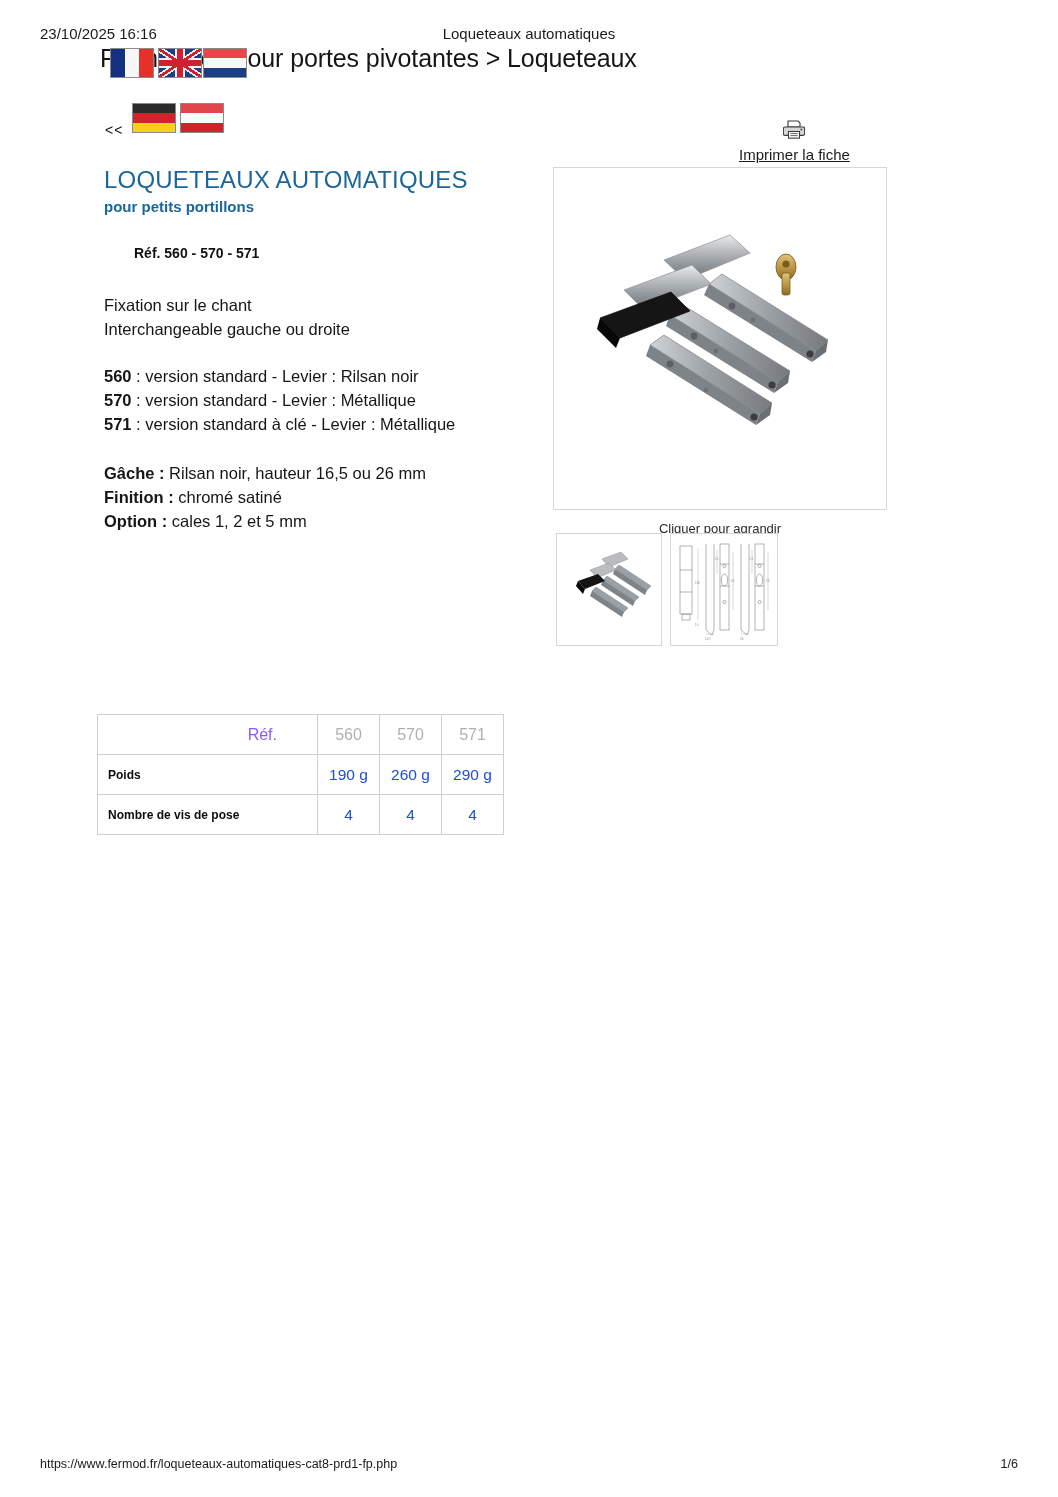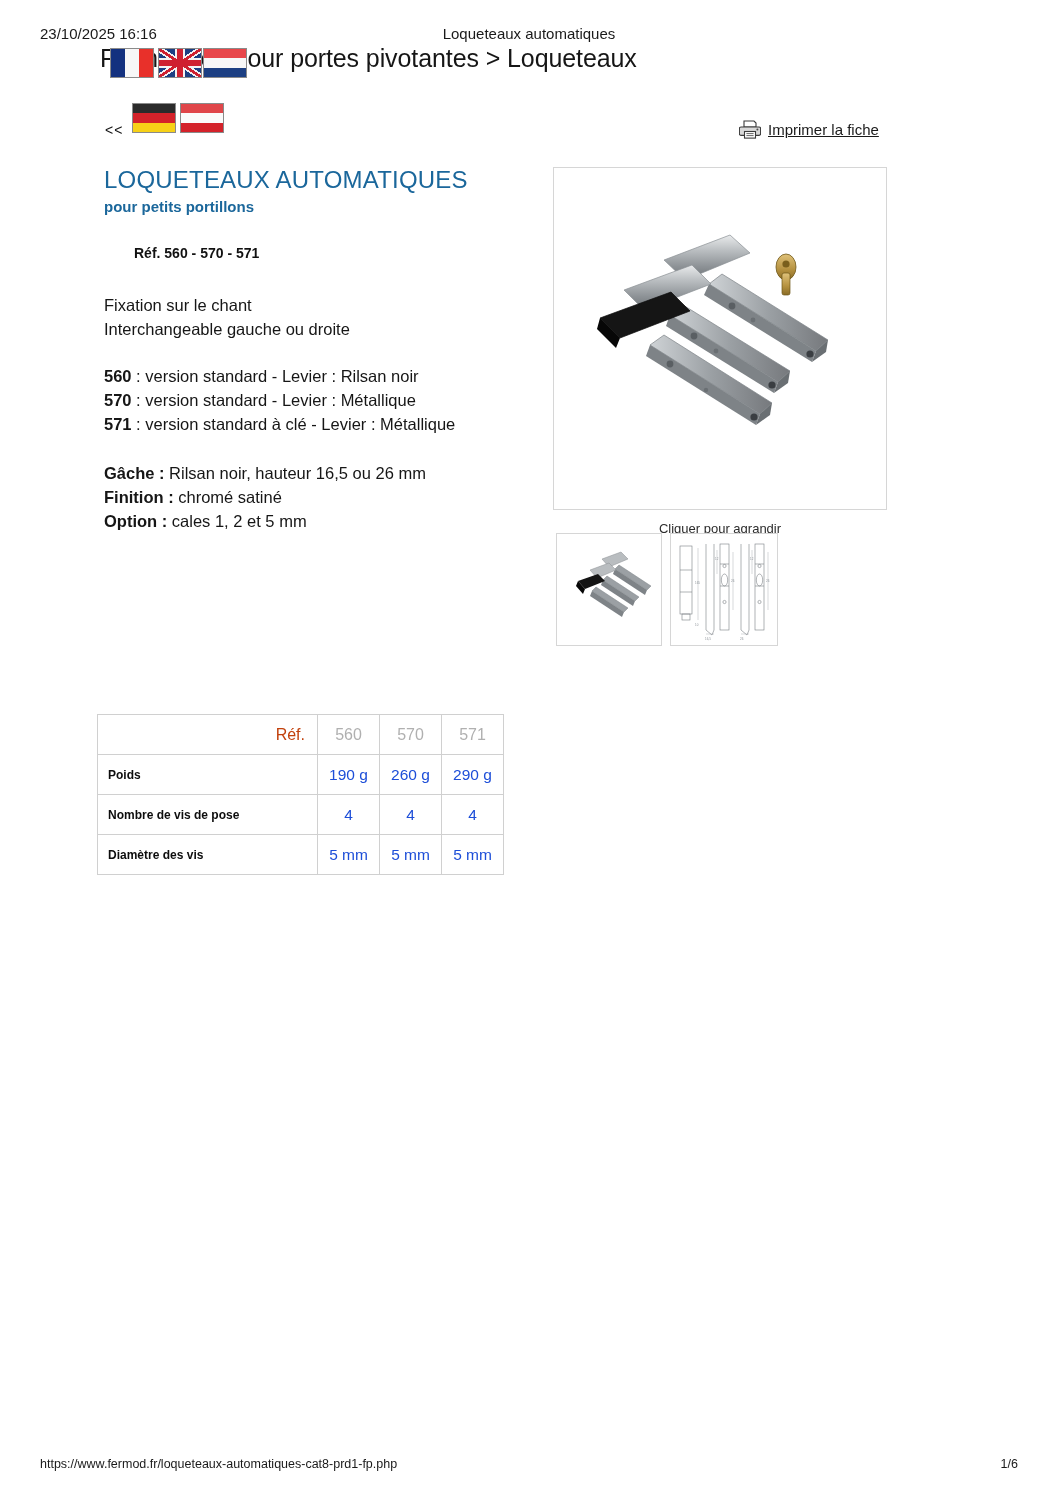--- a/index.html
+++ b/index.html
@@ -137,20 +137,21 @@
 
   
   .print-link {
     position: absolute;
     top: 120px;
     left: 739px;
     display: flex;
     align-items: center;
     gap: 7px;
     text-decoration: none;
+    flex-direction: column;
   }
   .print-link .label {
     font-size: 15px;
     color: #1a1a1a;
     text-decoration: underline;
     white-space: nowrap;
   }
   .printer-icon { width: 22px; height: 19px; display: block; }
 
   
@@ -244,22 +245,22 @@
     border: 1px solid #d0d0d0;
     padding: 0;
     height: 40px;
     box-sizing: border-box;
     font-weight: normal;
     background: #ffffff;
   }
   .spec-table .th-label {
     width: 220px;
     text-align: right;
-    padding-right: 12px;
-    color: #c2410c;
+    padding-right: 40px;
+    color: #8b5cf6;
     font-size: 16px;
   }
   .spec-table .th-ref {
     width: 62px;
     text-align: center;
     color: #b0b0b0;
     font-size: 16px;
   }
   .spec-table .row-label {
     width: 220px;
@@ -519,25 +520,19 @@
       <td class="cell-val">190 g</td>
       <td class="cell-val">260 g</td>
       <td class="cell-val">290 g</td>
     </tr>
     <tr>
       <td class="row-label">Nombre de vis de pose</td>
       <td class="cell-val">4</td>
       <td class="cell-val">4</td>
       <td class="cell-val">4</td>
     </tr>
-    <tr>
-      <td class="row-label">Diamètre des vis</td>
-      <td class="cell-val">5 mm</td>
-      <td class="cell-val">5 mm</td>
-      <td class="cell-val">5 mm</td>
-    </tr>
   </tbody>
 </table>
 
 <div class="print-footer">
   <span class="pf-url">https://www.fermod.fr/loqueteaux-automatiques-cat8-prd1-fp.php</span>
   <span class="pf-page">1/6</span>
 </div>
 
 </body></html>

